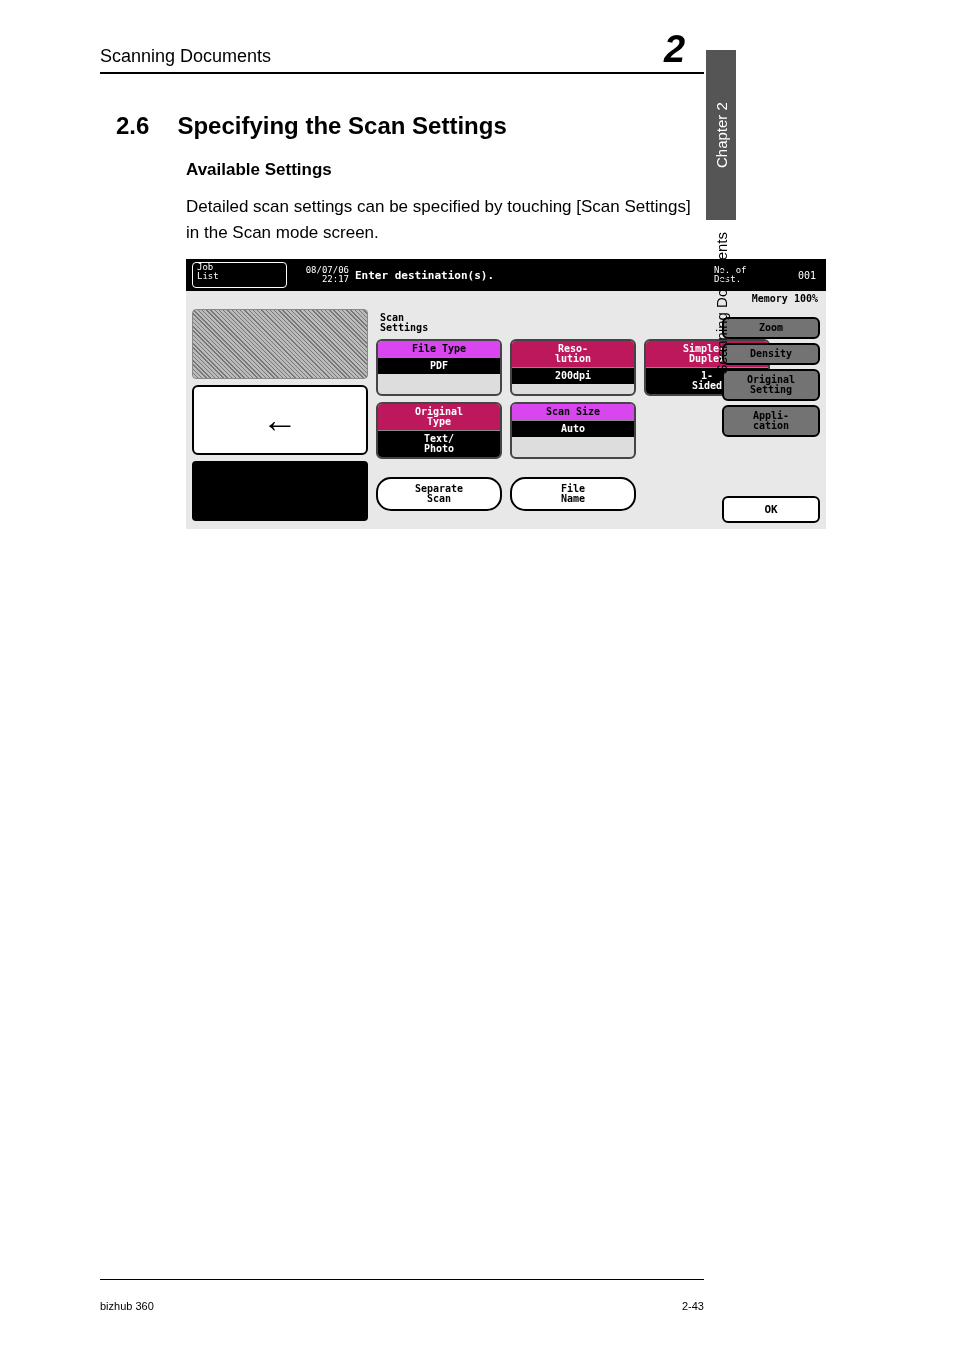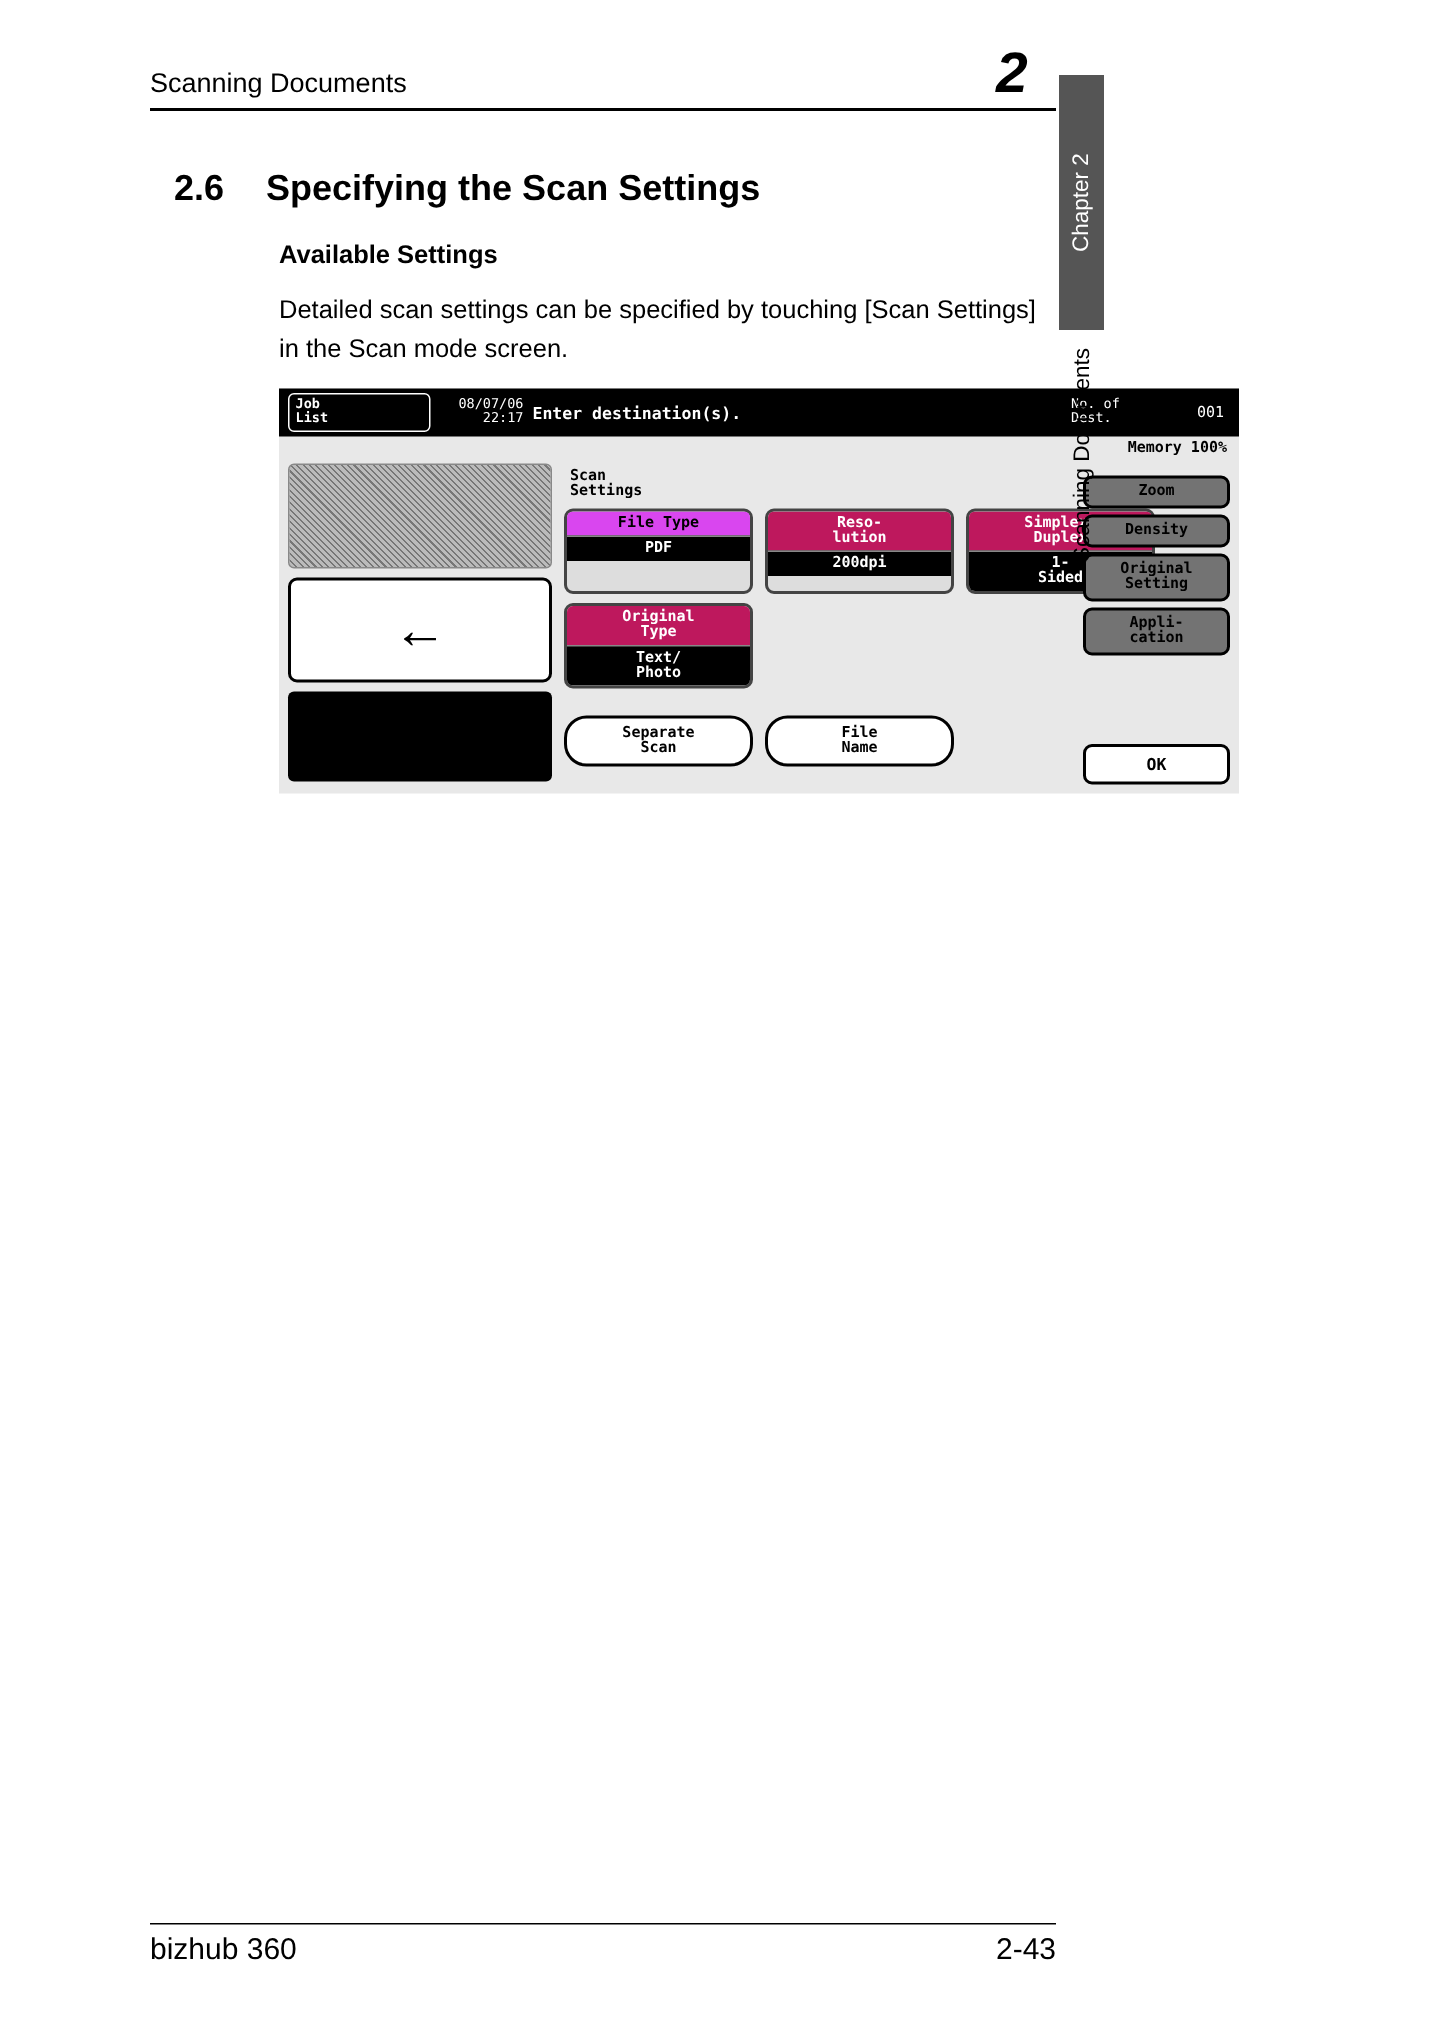--- a/index.html
+++ b/index.html
@@ -100,30 +100,28 @@
     display: flex;
     align-items: center;
     padding: 0 4px;
     font-size: 10px;
   }
   .joblist {
     width: 95px;
     height: 26px;
     margin: 0 2px;
     display: flex;
-    align-items: center;
     padding: 0 4px;
     background: #000;
     border: 1px solid #fff;
     border-radius: 4px;
     color: #fff;
     white-space: pre;
     line-height: 1;
     font-size: 9px;
-    font-weight: bold;
   }
   .datetime {
     width: 60px;
     text-align: right;
     white-space: pre;
     line-height: 1;
     font-size: 9px;
     margin-right: 6px;
   }
   .enter-dest {
@@ -311,24 +309,24 @@
     color: #000;
     margin-top: 12px;
   }
   
   .footer {
     position: absolute;
     left: 100px;
     right: 60px;
     bottom: 40px;
     border-top: 1px solid #000;
-    padding-top: 6px;
+    padding-top: 20px;
     display: flex;
     justify-content: space-between;
-    font-size: 20px;
+    font-size: 11px;
   }
 </style>
 </head>
 <body>
 
 <div class="page">
 
   <div class="hdr">
     <span class="hdr-left">Scanning Documents</span>
     <span class="hdr-right-wrap">
@@ -391,20 +389,24 @@
         </div>
       </div>
 
       <div class="row">
         <div class="group">
           <div class="group-head">Original
 Type</div>
           <div class="group-val">Text/
 Photo</div>
         </div>
+        <div class="group">
+          <div class="group-head light">Scan Size</div>
+          <div class="group-val">Auto</div>
+        </div>
       </div>
 
       <div class="row" style="margin-top:18px">
         <div class="chip">Separate
 Scan</div>
         <div class="chip">File
 Name</div>
       </div>
 
       <div class="side-btns">

